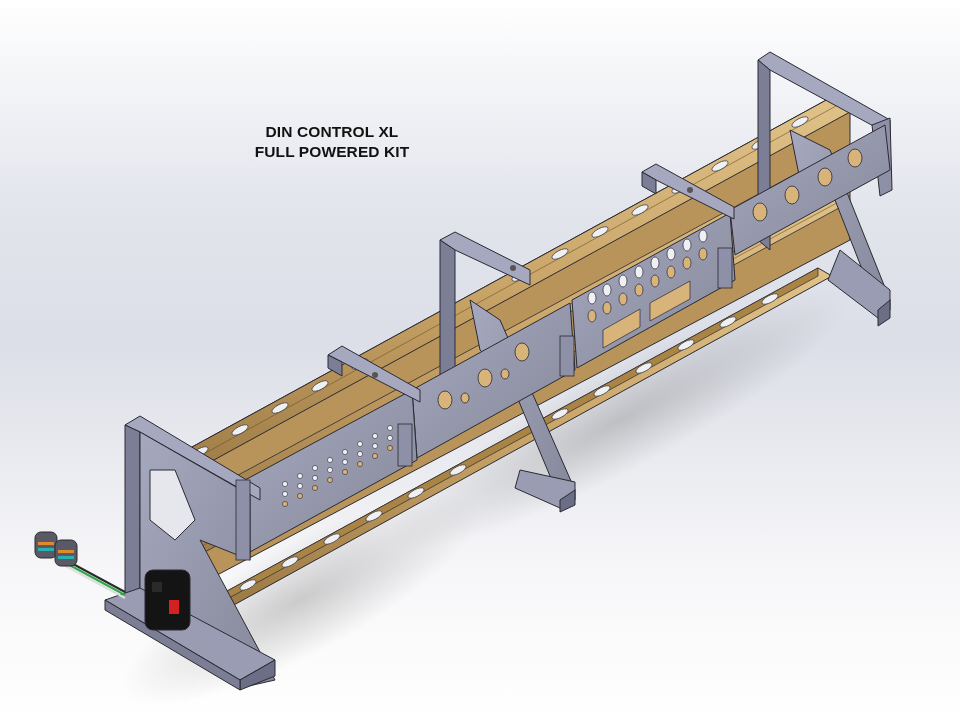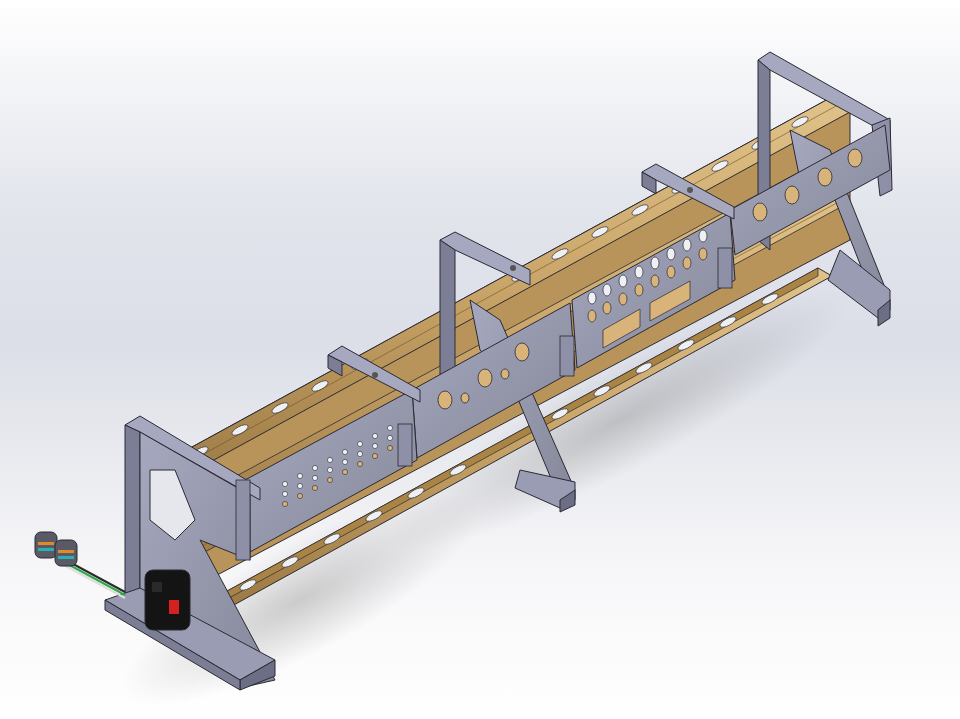--- a/index.html
+++ b/index.html
@@ -219,13 +219,15 @@
       <rect x="55" y="540" width="22" height="26" rx="6" fill="#5a5a66" stroke="#2a2a34" stroke-width="1"></rect>
       <rect x="38" y="542" width="16" height="3" fill="#e08a2a"></rect>
       <rect x="38" y="548" width="16" height="3" fill="#2ab0b0"></rect>
       <rect x="58" y="550" width="16" height="3" fill="#e08a2a"></rect>
       <rect x="58" y="556" width="16" height="3" fill="#2ab0b0"></rect>
     </g>
   </g>
 </svg>
 
 <div class="title">
+  <div>DIN CONTROL XL</div>
+  <div>FULL POWERED KIT</div>
 </div>
 
 </body></html>

